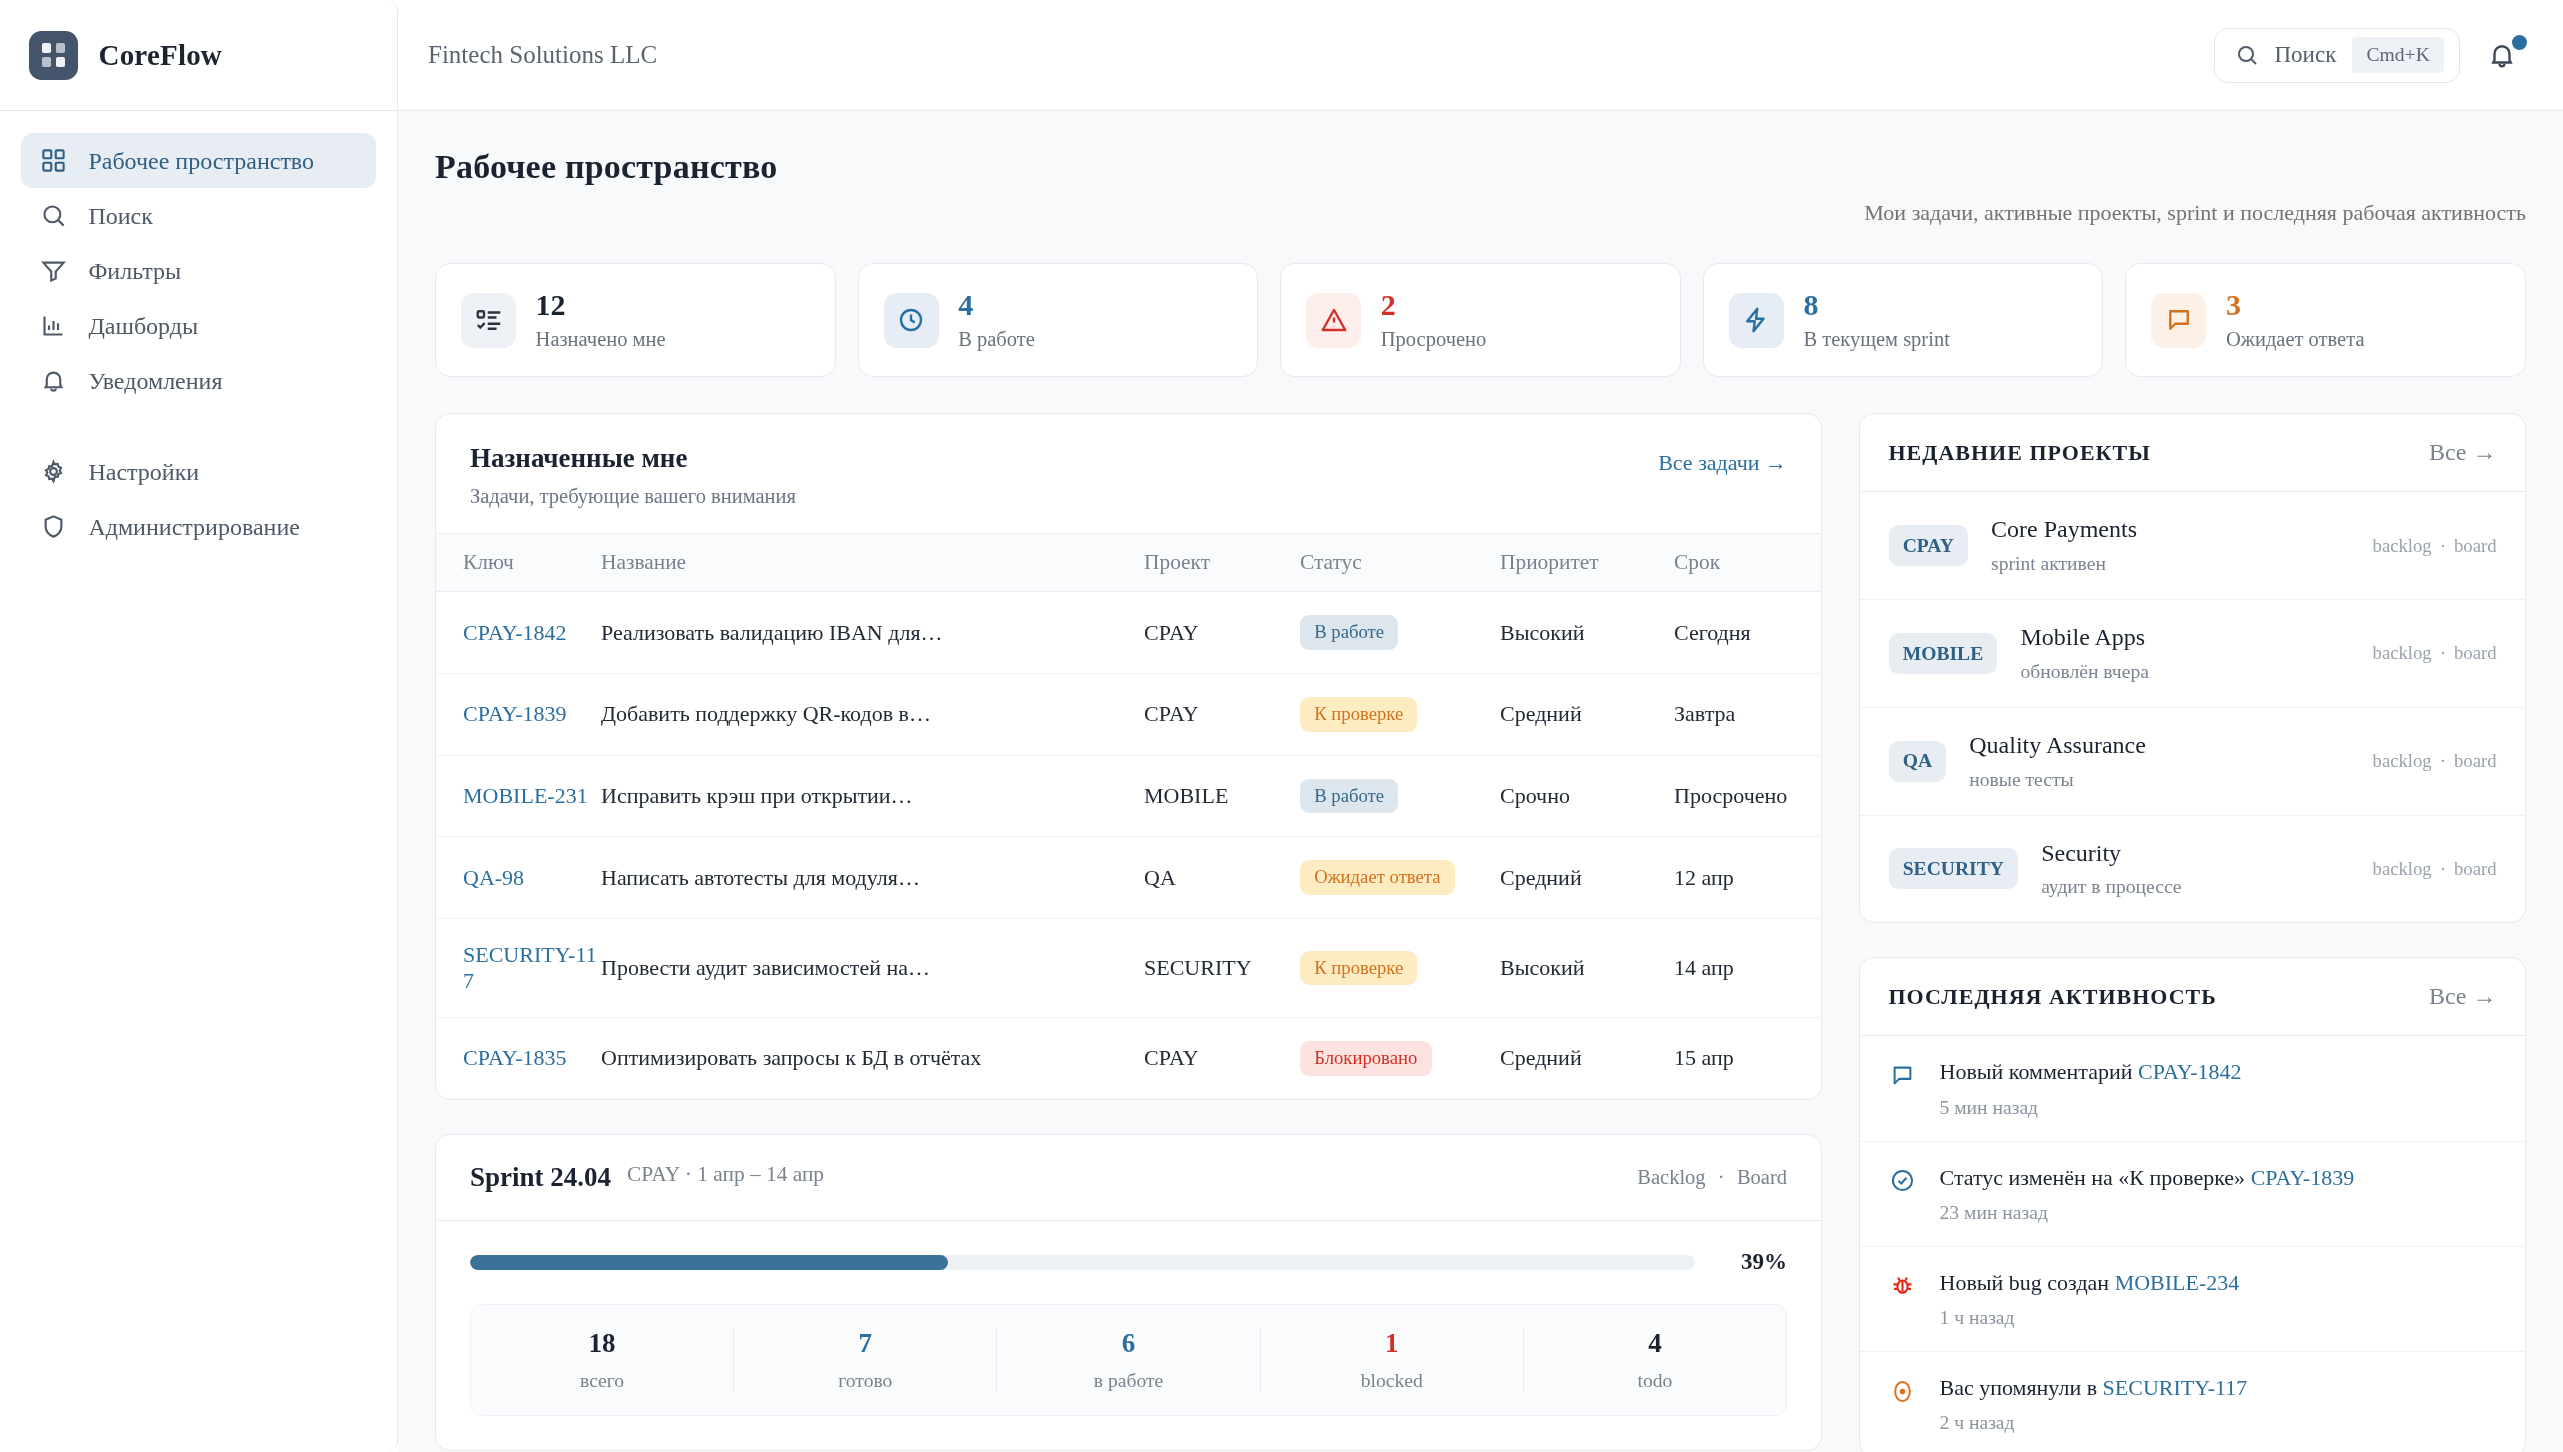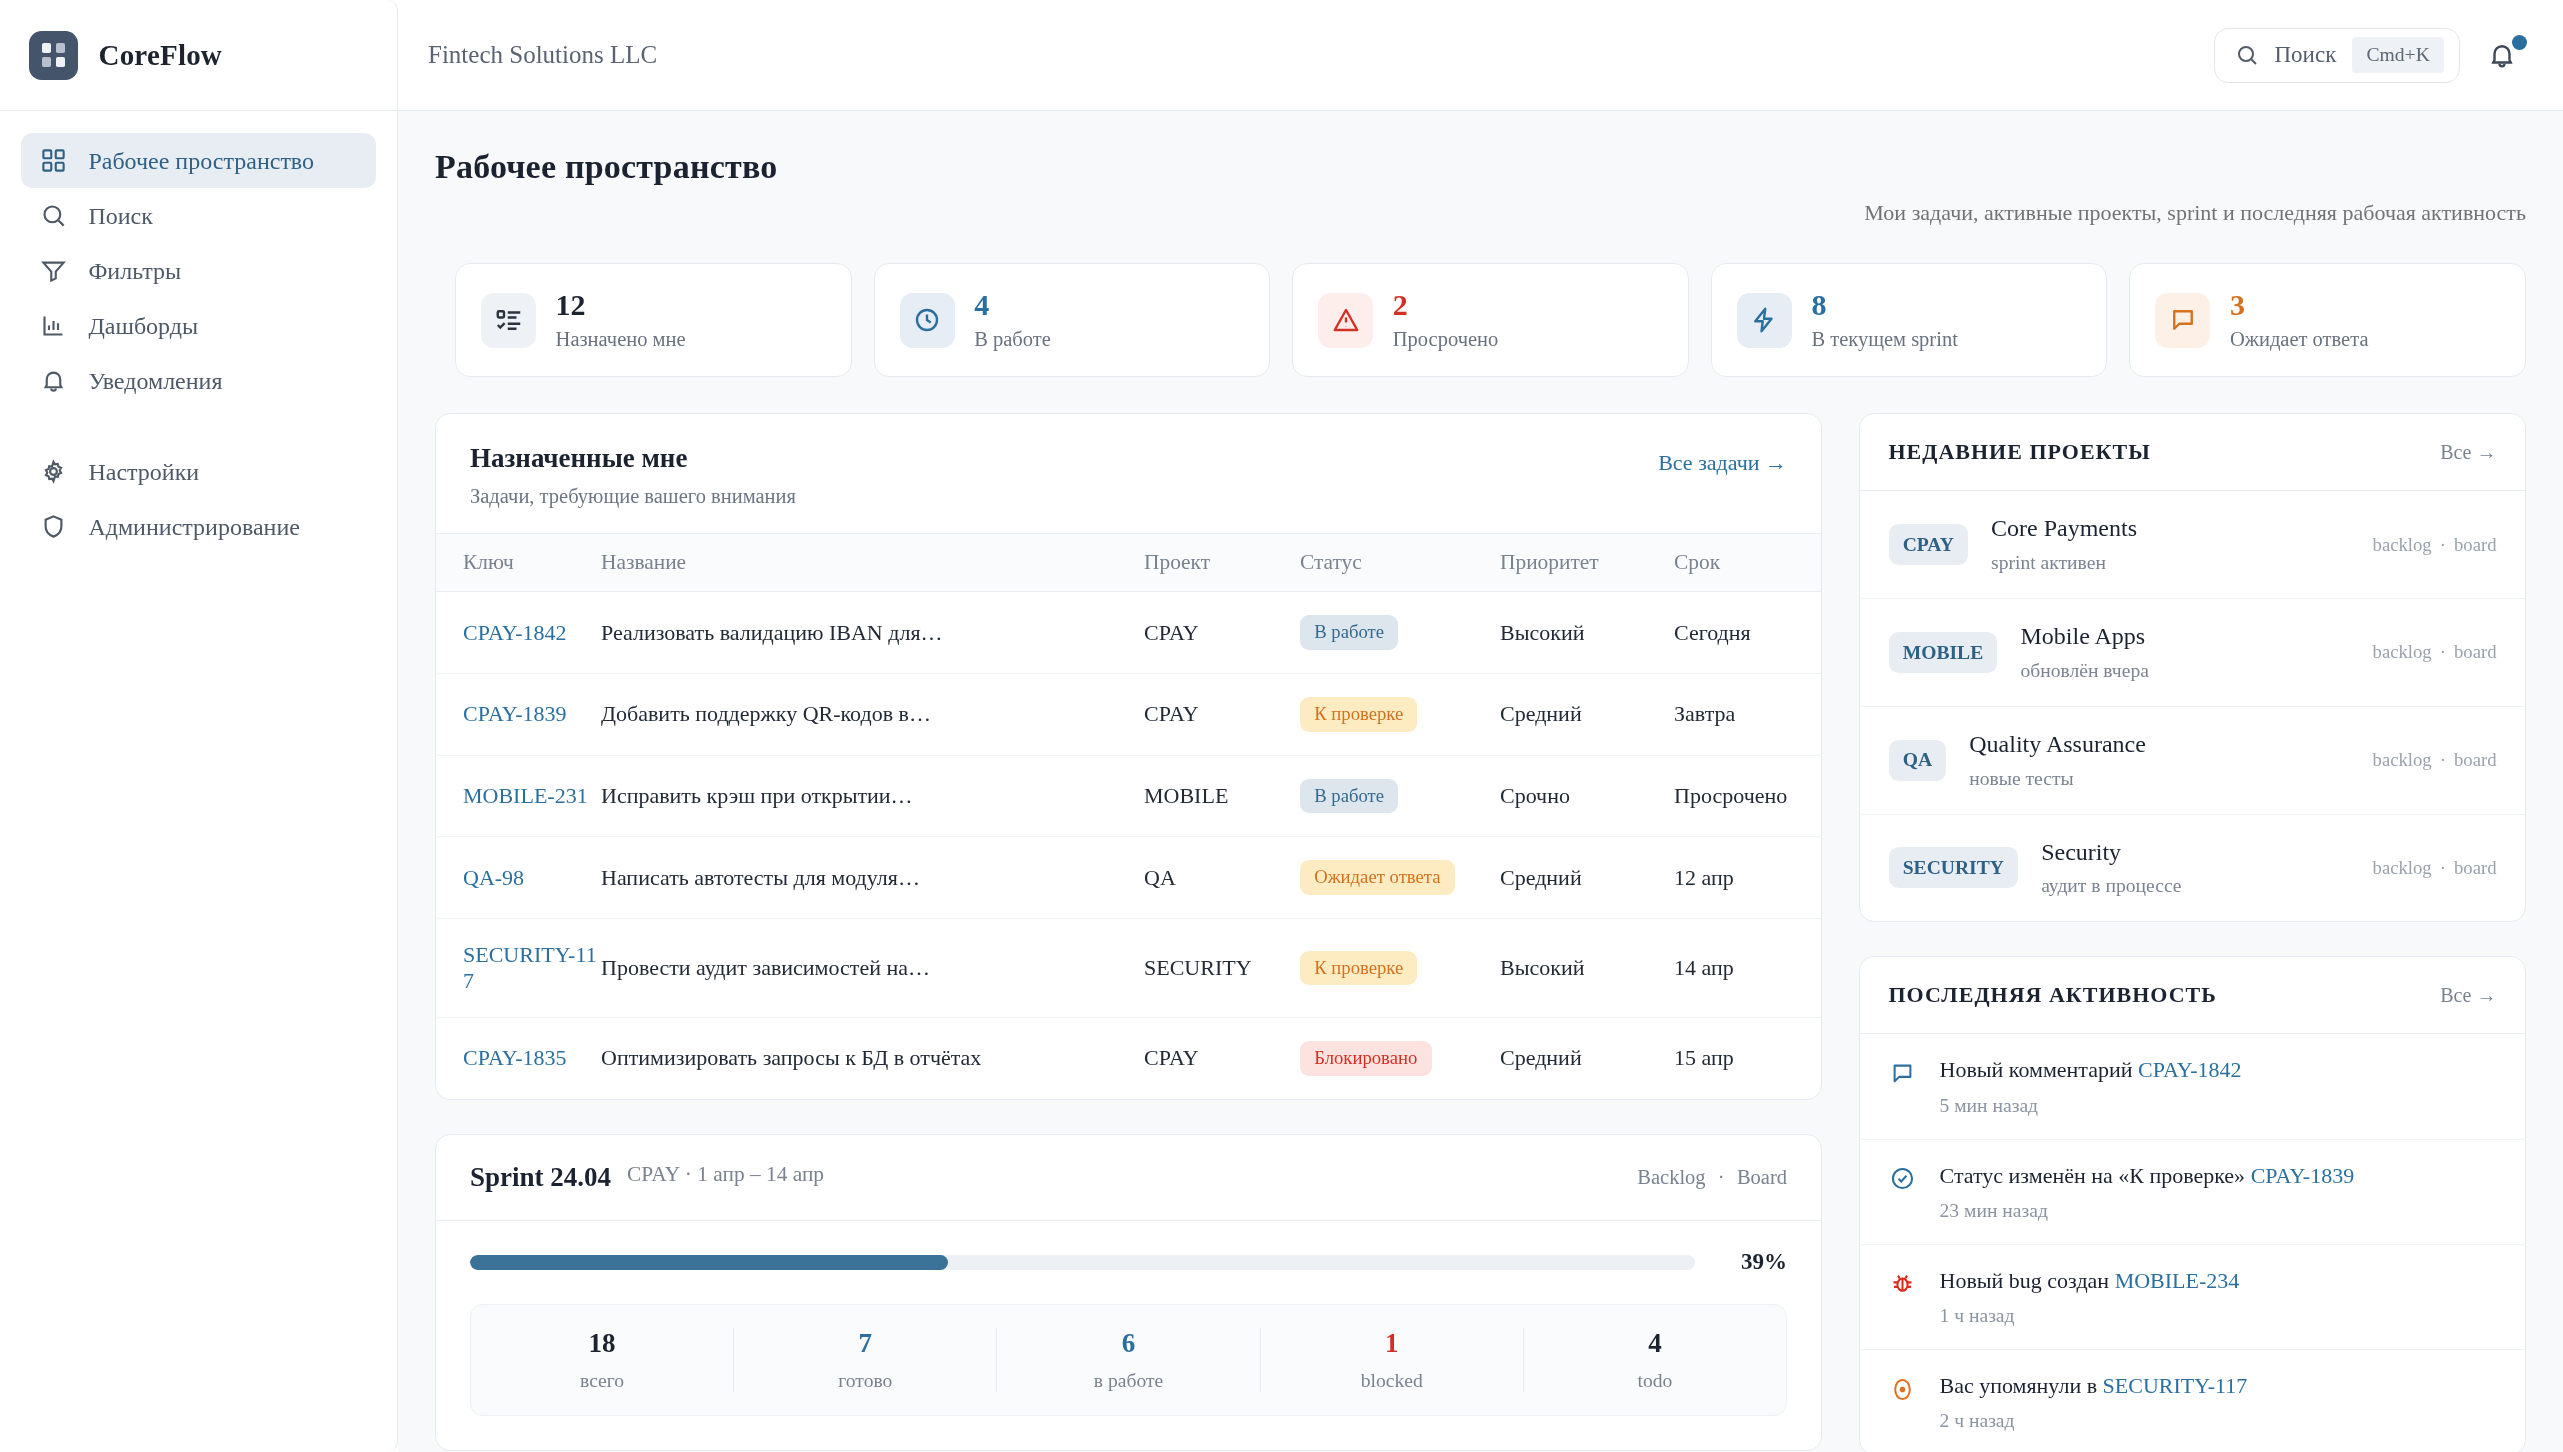--- a/index.html
+++ b/index.html
@@ -74,21 +74,21 @@
     position: absolute; right: -0.9px; top: 1.8px;
     width: 15px; height: 15px; border-radius: 50%; background: #2a6f9e;
   }
 
   
   .canvas { flex: 1; background: #f7f9fb; overflow: hidden; padding: 37px 37px 0 37px; }
   .page-title { font-size: 34px; font-weight: 700; color: #1b2230; letter-spacing: 0.2px; }
   .page-sub { font-size: 22px; color: #737373; margin-top: 14.2px; text-align: right; }
 
   
-  .stats { display: flex; gap: 22px; margin-top: 37px; margin-left: 20px; }
+  .stats { display: flex; gap: 22px; margin-top: 37px; }
   .stat {
     flex: 1; background: #fff; border: 1.8px solid #e6eaf0; border-radius: 15px;
     height: 114px; display: flex; align-items: center; gap: 19.6px; padding: 0 25px;
   }
   .stat-ico { width: 55px; height: 55px; border-radius: 12.5px; display: flex; align-items: center; justify-content: center; flex: 0 0 55px; }
   .stat-ico svg { width: 30px; height: 30px; display: block; }
   .stat-ico.neutral { background: #eef1f5; }
   .stat-ico.blue { background: #e6edf4; }
   .stat-ico.red { background: #fdeeec; }
   .stat-ico.orange { background: #fdf0e6; }
@@ -150,21 +150,21 @@
     display: flex; padding: 23px 0;
   }
   .sprint-stat { flex: 1; text-align: center; border-right: 1.8px solid #e7ebf1; }
   .sprint-stat:last-child { border-right: none; }
   .sprint-stat .n { font-size: 27px; font-weight: 700; }
   .sprint-stat .l { font-size: 19.6px; color: #79828f; margin-top: 11.6px; }
 
   
   .panel-head { display: flex; align-items: center; justify-content: space-between; padding: 25px 28.5px; border-bottom: 1.8px solid #e9edf2; }
   .panel-title { font-size: 22px; font-weight: 700; color: #1b2230; letter-spacing: 1px; }
-  .panel-all { font-size: 20px; color: #79828f; cursor: pointer; }
+  .panel-all { font-size: 24px; color: #79828f; cursor: pointer; }
 
   .proj-row { display: flex; align-items: center; gap: 23px; padding: 24px 28.5px; border-bottom: 1.8px solid #eef1f5; cursor: pointer; }
   .proj-row:last-child { border-bottom: none; }
   .proj-tag {
     background: #e8edf4; color: #2f6185; border-radius: 9.8px;
     font-size: 19.6px; font-weight: 700; padding: 10.7px 14.2px; line-height: 1;
     min-width: 57px; text-align: center; white-space: nowrap;
   }
   .proj-mid { flex: 1; min-width: 0; }
   .proj-name { font-size: 24px; color: #1b2230; }

